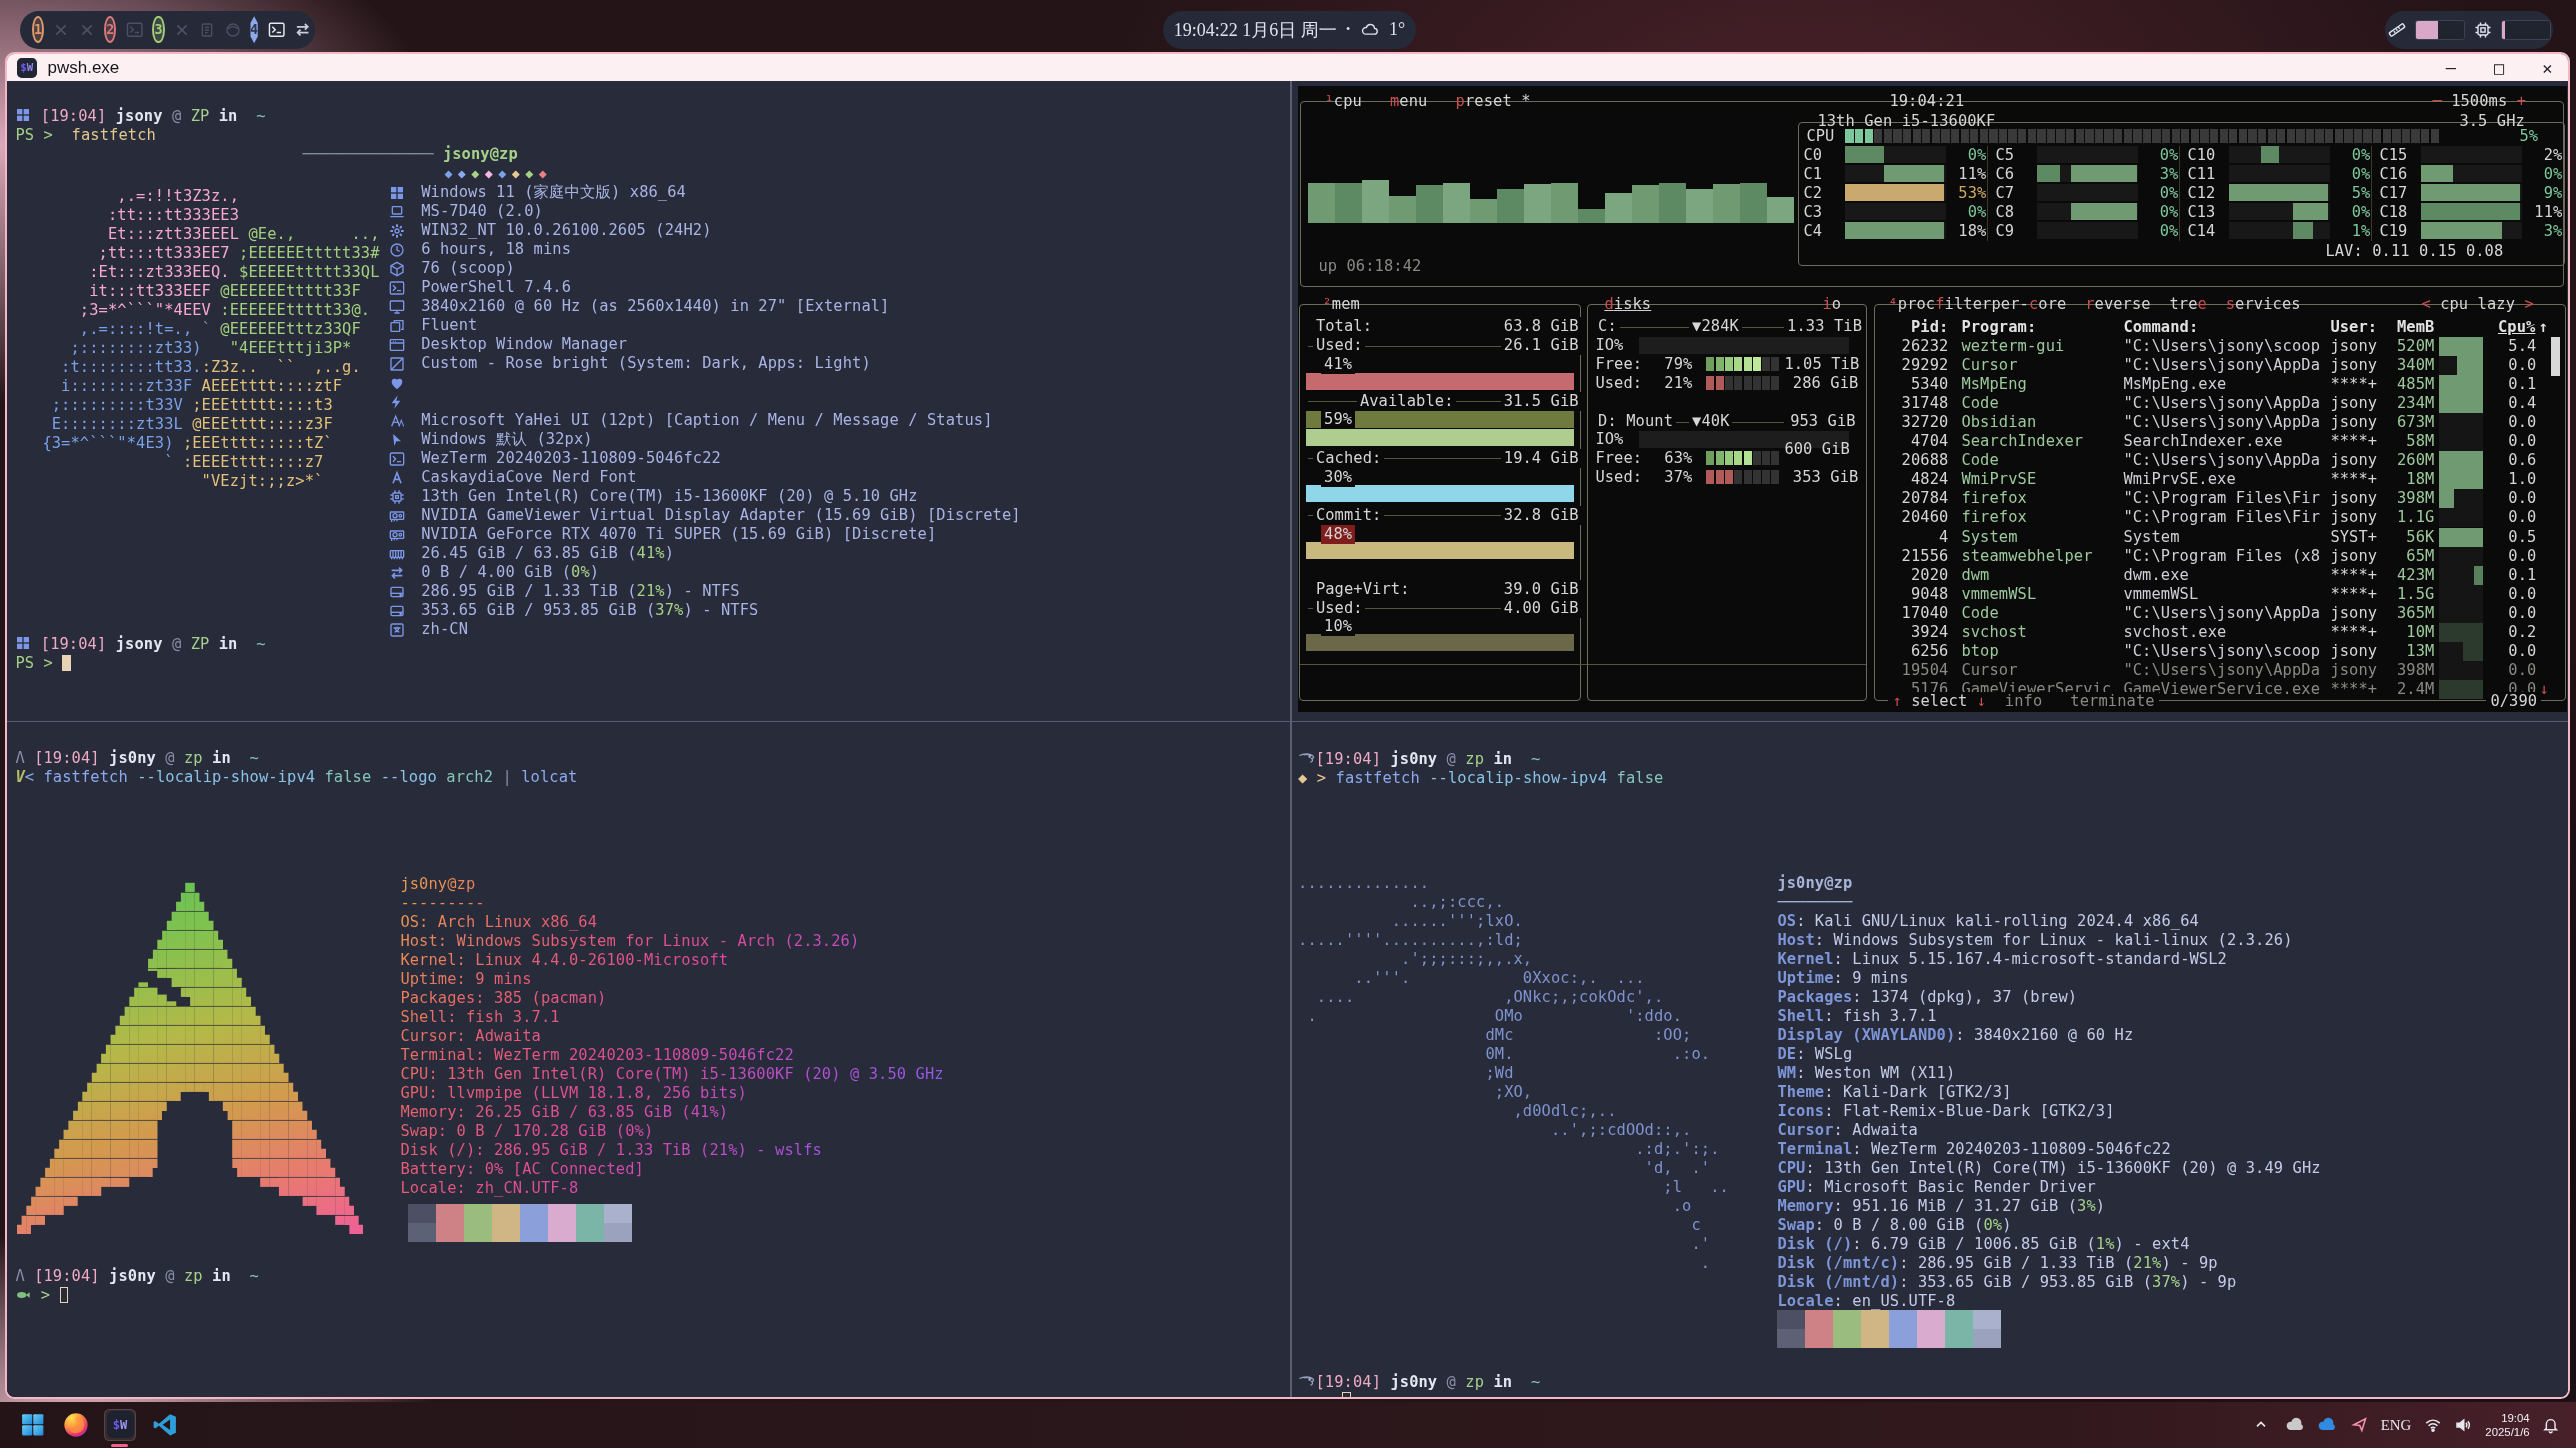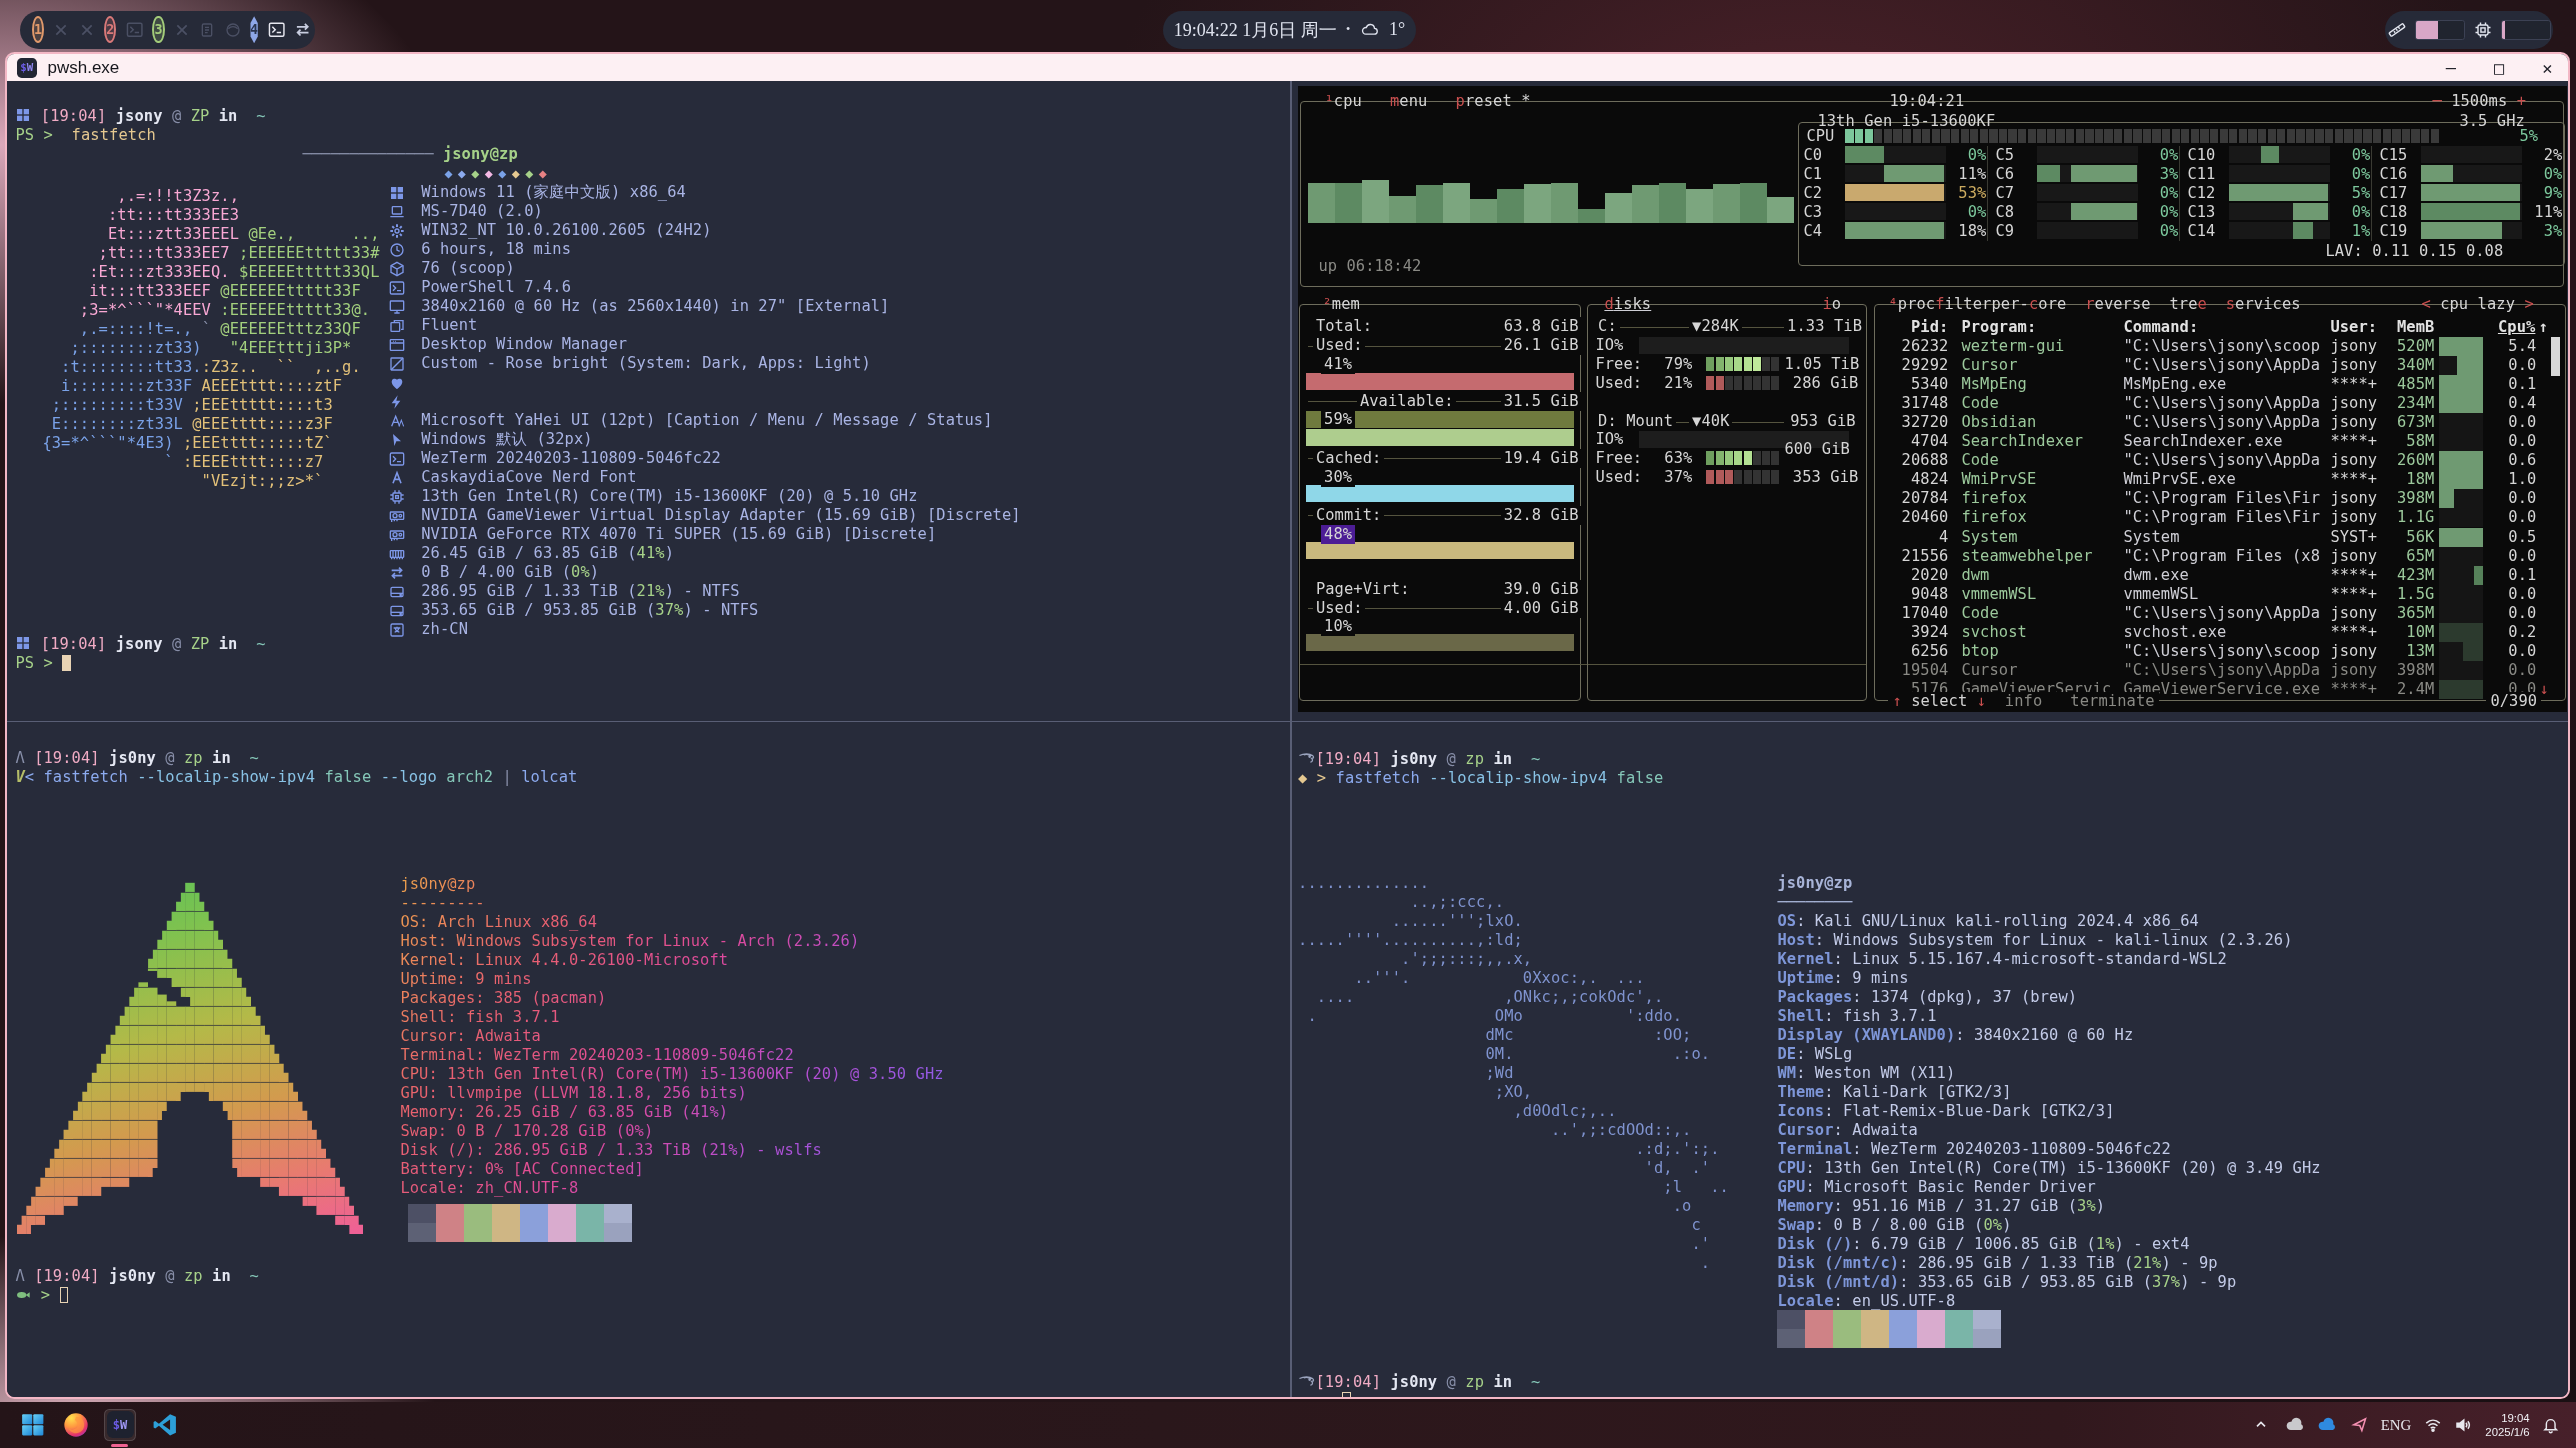--- a/index.html
+++ b/index.html
@@ -556,21 +556,21 @@
         <div class="bbar" style="left: 8px; top: 325px; width: 268px; height: 17.4px; background: rgb(111, 122, 62);"></div>
         <div class="bbar" style="left: 8px; top: 343px; width: 268px; height: 17.4px; background: rgb(174, 205, 142);"></div>
         <div class="bline" style="left: 9.4px; top: 372px; width: 264px;"></div>
         <div class="btxt bwht" style="left: 14.8px; top: 363px; background: rgb(10, 10, 10); padding: 0px 2.7px;">Cached:</div>
         <div class="btxt bwht" style="left: auto; top: 363px; right: 986px; background: rgb(10, 10, 10); padding: 0px 2.7px;">19.4 GiB</div>
         <div class="btxt bwht" style="left: 23px; top: 382px; background: rgb(10, 10, 10); padding: 0px 2.7px; z-index: 3;">30%</div>
         <div class="bbar" style="left: 8px; top: 399px; width: 268px; height: 17.4px; background: rgb(143, 215, 232);"></div>
         <div class="bline" style="left: 9.4px; top: 429px; width: 264px;"></div>
         <div class="btxt bwht" style="left: 14.8px; top: 420px; background: rgb(10, 10, 10); padding: 0px 2.7px;">Commit:</div>
         <div class="btxt bwht" style="left: auto; top: 420px; right: 986px; background: rgb(10, 10, 10); padding: 0px 2.7px;">32.8 GiB</div>
-        <div class="btxt bwht" style="left: 23px; top: 439px; background: #4c1d95; padding: 0px 2.7px; z-index: 3;">48%</div>
+        <div class="btxt bwht" style="left: 23px; top: 439px; background: #7f1d1d; padding: 0px 2.7px; z-index: 3;">48%</div>
         <div class="bbar" style="left: 8px; top: 456px; width: 268px; height: 17.4px; background: rgb(201, 185, 126);"></div>
         <div class="btxt bwht" style="left: 14.8px; top: 494px; background: rgb(10, 10, 10); padding: 0px 2.7px;">Page+Virt:</div>
         <div class="btxt bwht" style="left: auto; top: 494px; right: 986px; background: rgb(10, 10, 10); padding: 0px 2.7px;">39.0 GiB</div>
         <div class="bline" style="left: 9.4px; top: 522px; width: 264px;"></div>
         <div class="btxt bwht" style="left: 14.8px; top: 513px; background: rgb(10, 10, 10); padding: 0px 2.7px;">Used:</div>
         <div class="btxt bwht" style="left: auto; top: 513px; right: 986px; background: rgb(10, 10, 10); padding: 0px 2.7px;">4.00 GiB</div>
         <div class="btxt bwht" style="left: 23px; top: 531px; background: rgb(10, 10, 10); padding: 0px 2.7px; z-index: 3;">10%</div>
         <div class="bbar" style="left: 8px; top: 548px; width: 268px; height: 17.4px; background: rgb(106, 104, 72);"></div>
         <div style="position: absolute; left: 2px; top: 578px; width: 567px; height: 0.7px; background: rgb(85, 84, 63);"></div>
         <div class="bbox" style="left: 289px; top: 218px; width: 280px; height: 397px;"></div>

